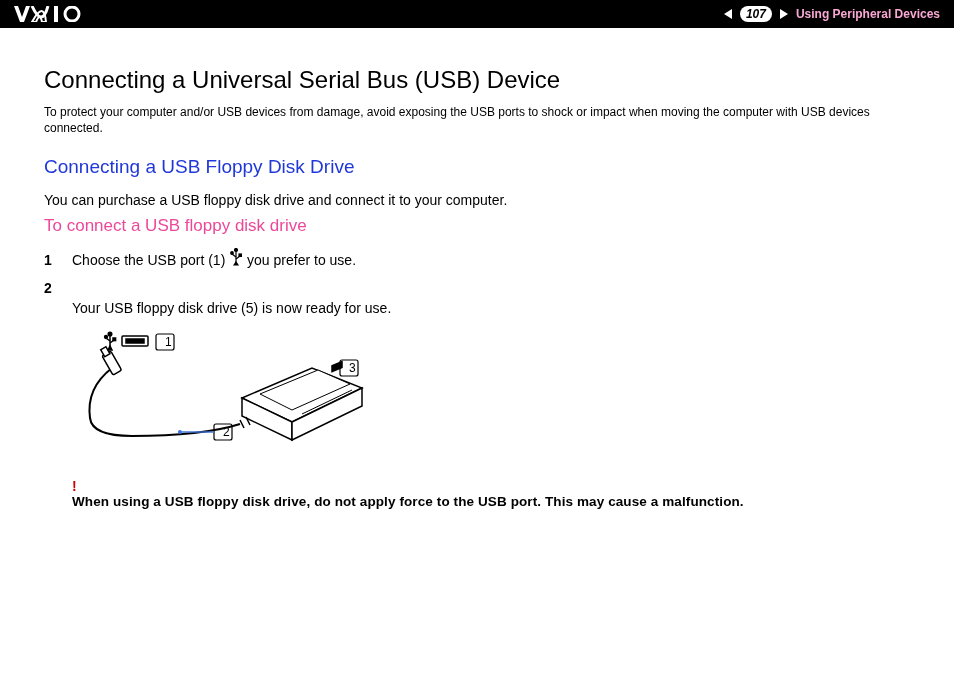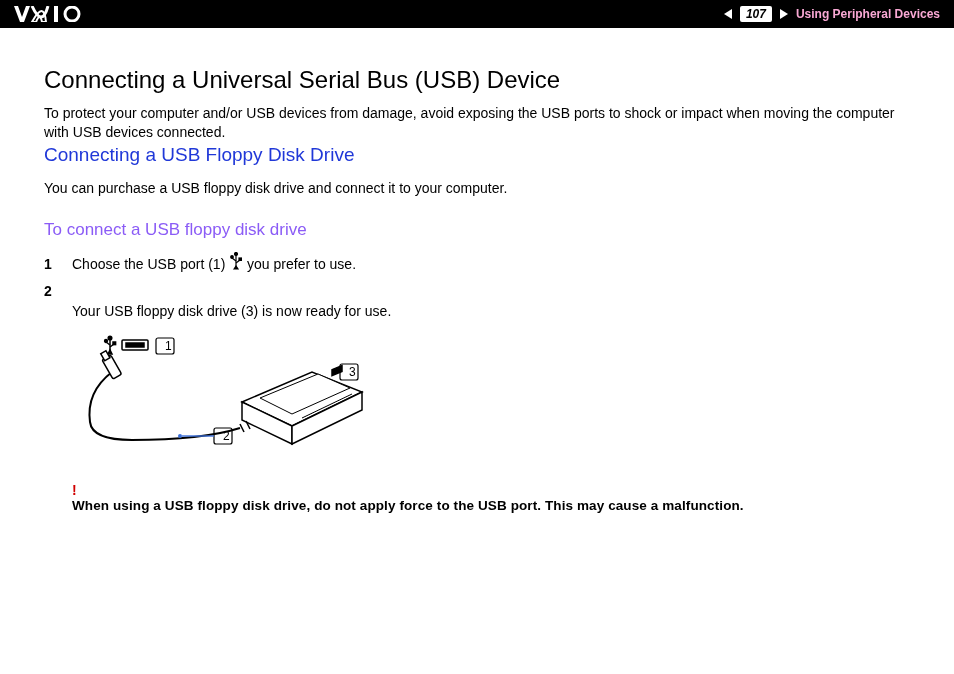--- a/index.html
+++ b/index.html
@@ -2,28 +2,28 @@
 <html><head>
 <meta charset="utf-8">
 <style>
   * { box-sizing: border-box; margin: 0; padding: 0; }
   html, body { width: 954px; height: 674px; font-family: Arial, Helvetica, sans-serif; background: #fff; color: #000; }
   .page { width: 954px; height: 674px; position: relative; }
   .topbar { width: 100%; height: 28px; background: #000; display: flex; align-items: center; justify-content: space-between; padding: 0 14px; }
   .vaio-logo { display: flex; align-items: center; gap: 2px; }
   .top-right { display: flex; align-items: center; gap: 6px; }
   .nav-arrow { display:inline-flex; align-items:center; }
-  .page-num-box { background: #fff; color: #000; font-style: italic; font-weight: bold; font-size: 12px; padding: 1px 6px; border-radius: 2px; }
+  .page-num-box { background: #fff; color: #000; font-style: italic; font-weight: bold; font-size: 12px; padding: 1px 6px; border-radius: 8px; }
   .section-label { color: #f9a8d4; font-weight: bold; font-size: 12px; }
   .content { padding: 38px 44px 0 44px; }
   h1.title { font-size: 24px; font-weight: 400; margin-bottom: 10px; }
-  p.body { font-size: 14px; line-height: 1.35; margin-bottom: 2px; }
+  p.body { font-size: 12px; line-height: 1.35; margin-bottom: 20px; }
   h2.subtitle-blue { color: #2038d8; font-size: 19px; font-weight: 400; margin-bottom: 14px; }
-  p.body2 { font-size: 14px; margin-bottom: 24px; }
-  h3.subtitle-grey { color: #8b5cf6; font-size: 17px; font-weight: 400; margin-bottom: 14px; }
+  p.body2 { font-size: 14px; margin-bottom: 8px; }
+  h3.subtitle-grey { color: #ec4899; font-size: 17px; font-weight: 400; margin-bottom: 14px; }
   ol.steps { list-style: none; padding-left: 28px; }
   ol.steps li { font-size: 14px; line-height: 1.45; margin-bottom: 4px; position: relative; }
   ol.steps li .step-num { position: absolute; left: -28px; top: 0; font-weight: bold; }
   .usb-inline { display:inline-block; vertical-align: middle; position: relative; top:-2px; }
   .diagram { margin: 10px 0 6px 28px; }
   .warn-bang { color: #d00000; font-weight: bold; font-size: 14px; display:block; margin-left:28px; margin-top:4px; }
   .warn-text { font-family: Arial, Helvetica, sans-serif; font-size: 13.5px; margin-left:28px; letter-spacing:0.1px;font-weight:bold; }
 </style>
 </head>
 <body>
@@ -78,21 +78,21 @@
                 <circle cx="3" cy="5" r="1.3" fill="#000"></circle>
                 <path d="M7 11 L11 8"></path>
                 <rect x="10" y="6" width="2.4" height="2.4" fill="#000"></rect>
                 <path d="M5 17 L7 14 L9 17 Z" fill="#000"></path>
               </g>
             </svg></span><span> you prefer to use.</span>
       </li>
       <li>
         <span class="step-num">2</span>
         <br>
-        <span>Your USB floppy disk drive (3) is now ready for use.</span>
+        <span>Your USB floppy disk drive (5) is now ready for use.</span>
       </li>
     </ol>
 
     <div class="diagram">
       <svg width="300" height="140" viewBox="0 0 300 140">
         <g stroke="#000" stroke-width="1.5" fill="none">
 
           <g transform="translate(32,4)">
             <line x1="6" y1="2" x2="6" y2="18"></line>
             <circle cx="6" cy="2" r="1.8" fill="#000"></circle>

